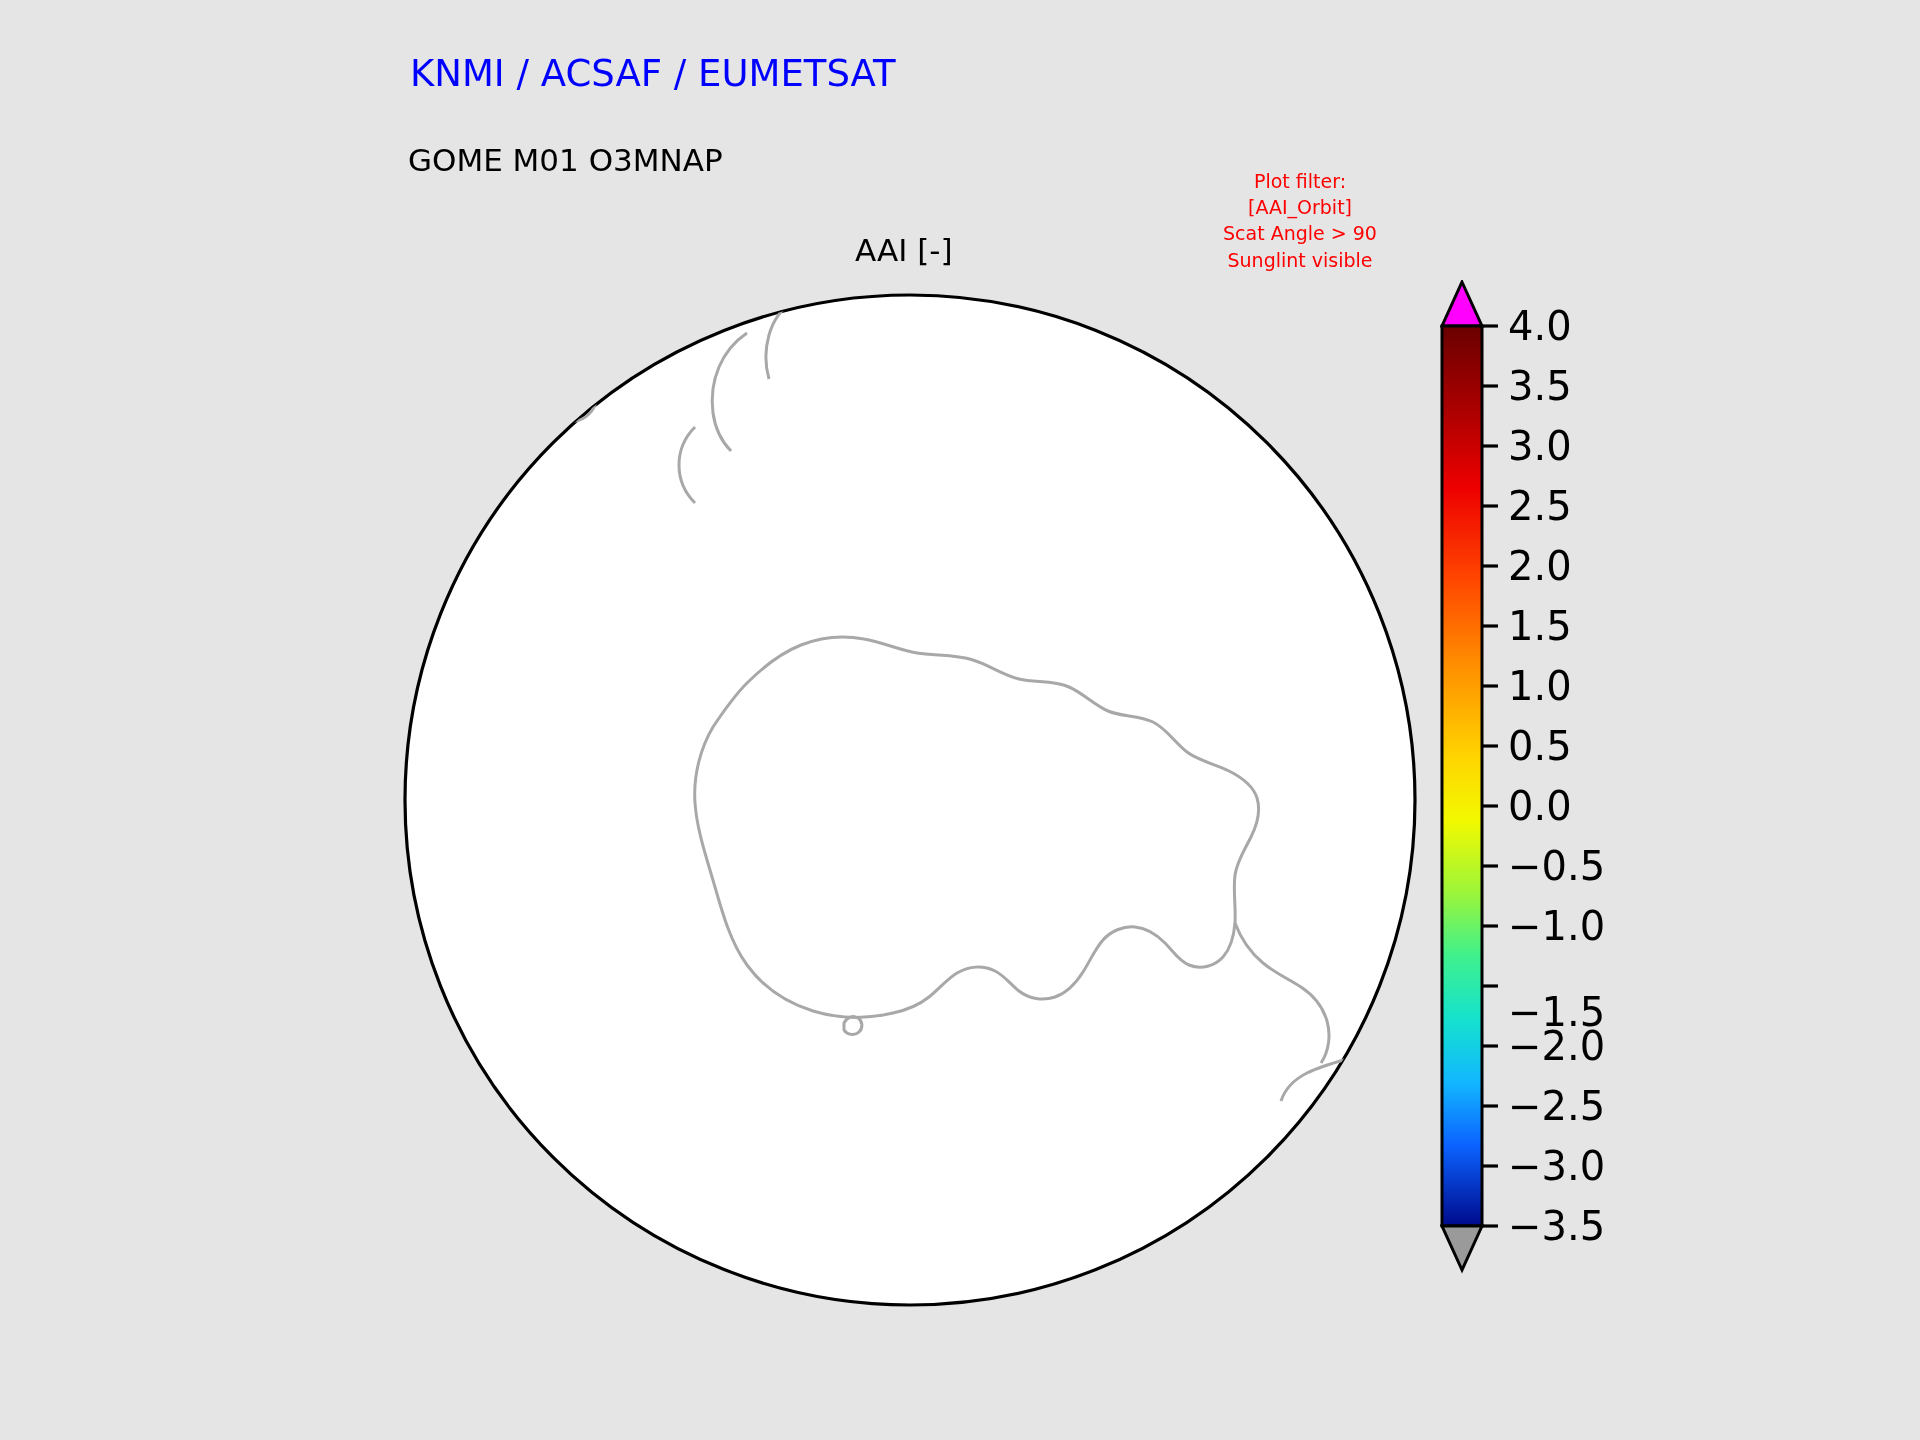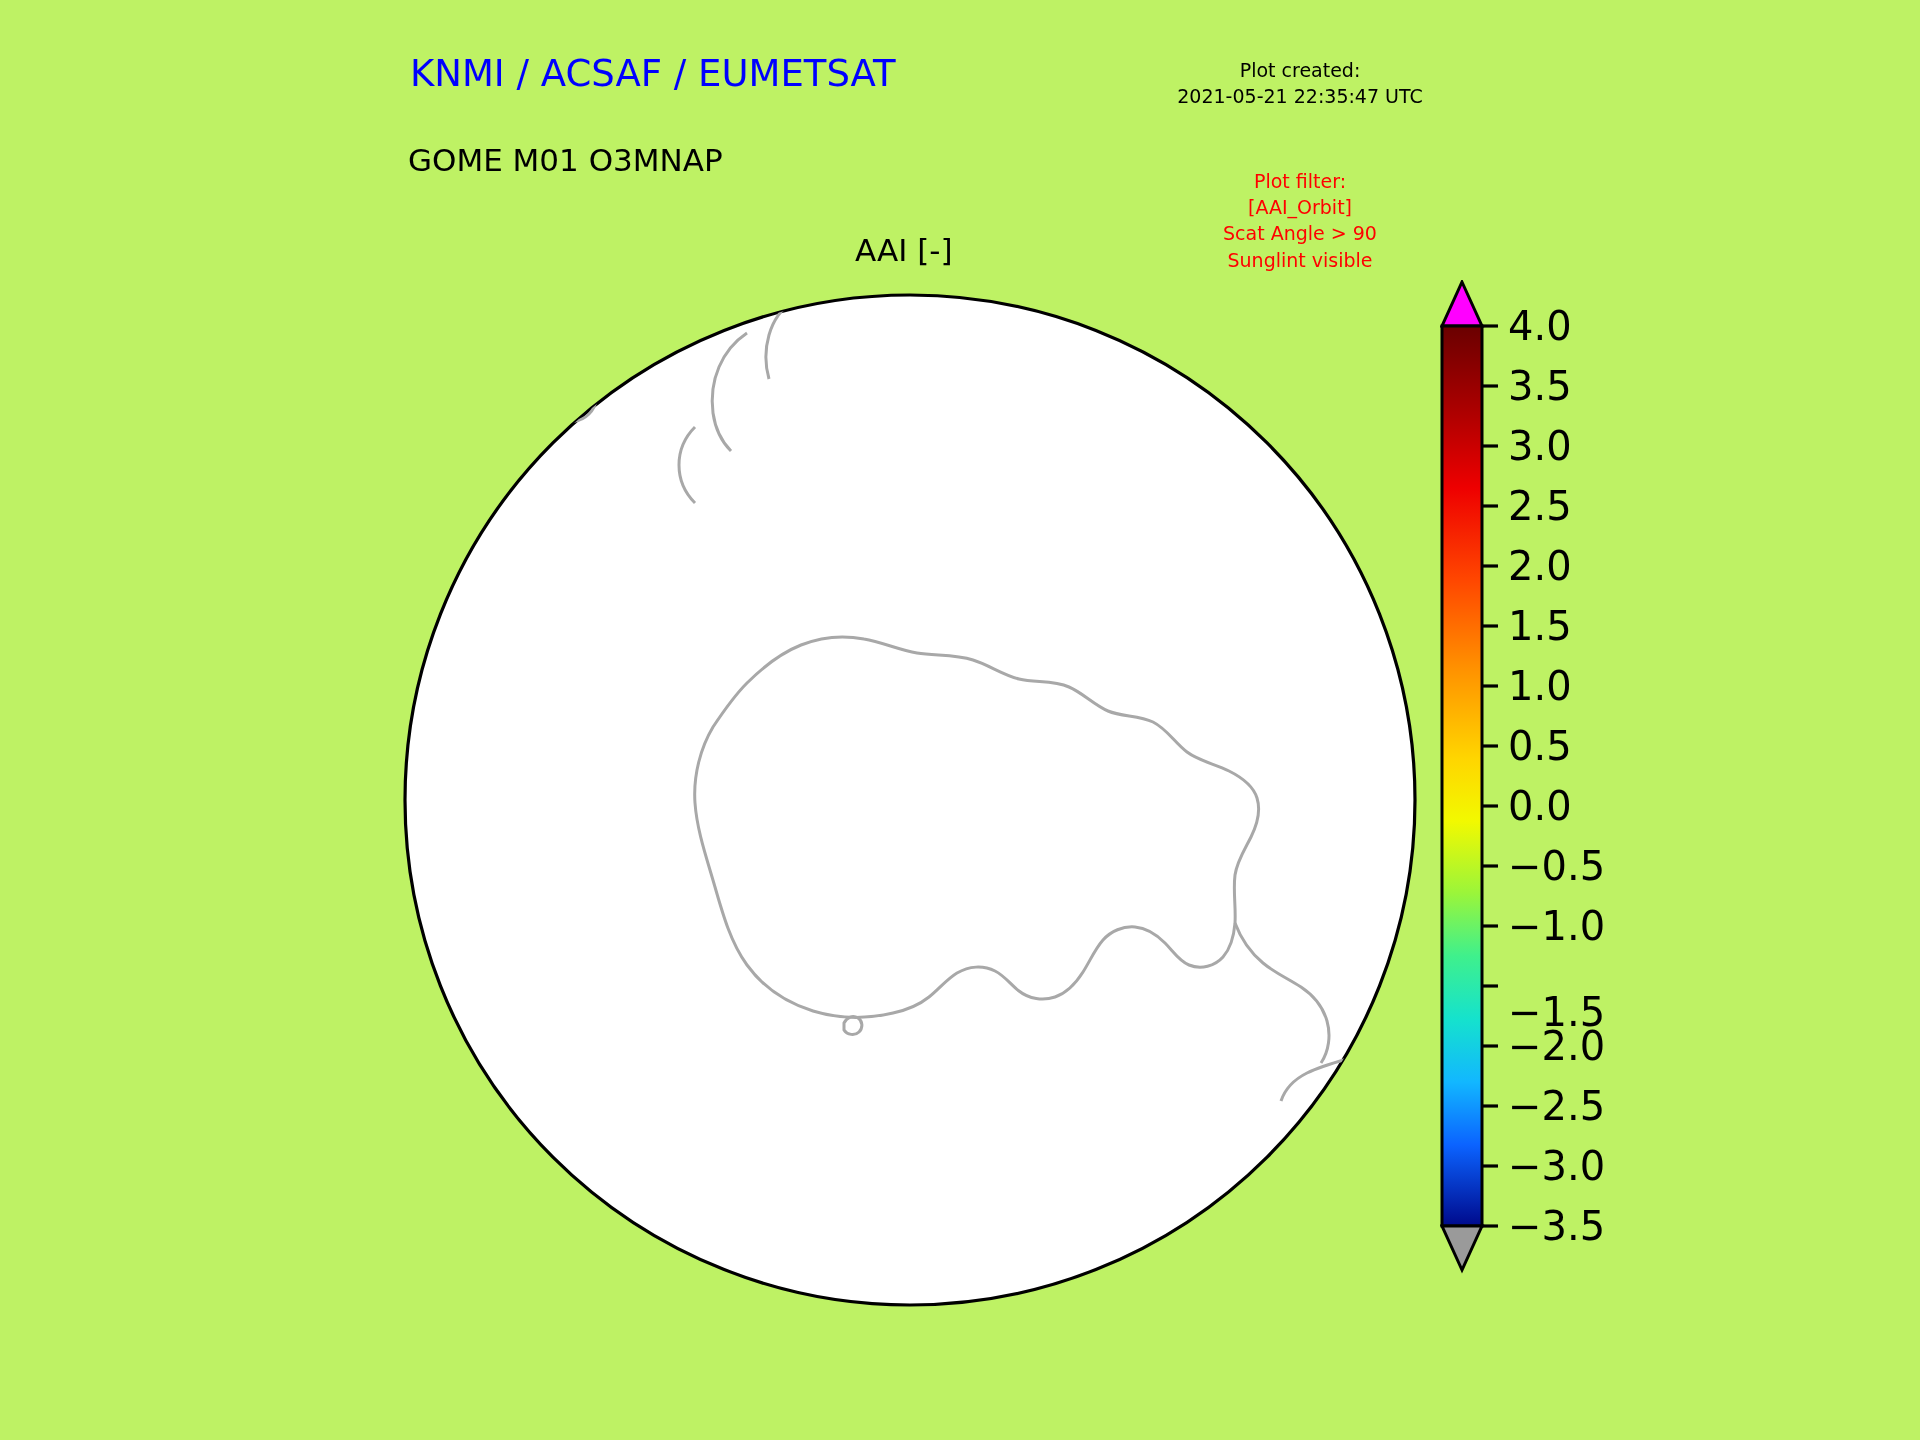--- a/index.html
+++ b/index.html
@@ -4,21 +4,21 @@
 <style>
   html, body {
     margin: 0;
     padding: 0;
     background: #ffffff;
   }
   #page {
     position: relative;
     width: 1920px;
     height: 1440px;
-    background: #bef264;
+    background: #e5e5e5;
     font-family: "DejaVu Sans", sans-serif;
     overflow: hidden;
   }
 
   
   .org-title {
     position: absolute;
     left: 410px;
     top: 52px;
     font-size: 37px;
@@ -91,24 +91,20 @@
     white-space: nowrap;
   }
 </style>
 </head>
 <body>
 
 <div id="page">
 
   <div class="org-title">KNMI / ACSAF / EUMETSAT</div>
 
-  <div class="created-block">
-    <div>Plot created:</div>
-    <div>2021-05-21 22:35:47 UTC</div>
-  </div>
 
   <div class="product-block">
     <div>GOME M01 O3MNAP</div>
   </div>
 
   <div class="quantity-title">AAI [-]</div>
 
   <div class="filter-block">
     <div>Plot filter:</div>
     <div>[AAI_Orbit]</div>

